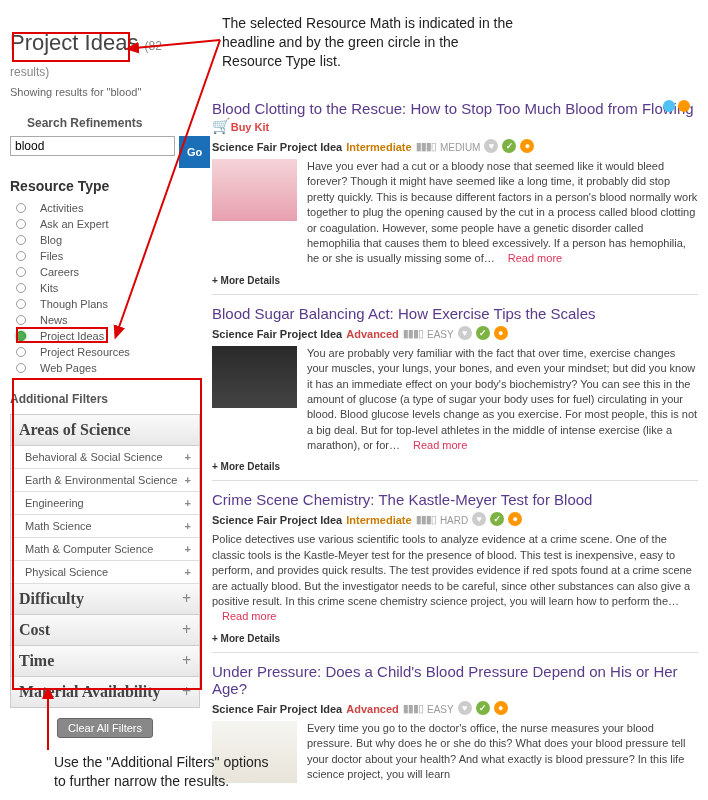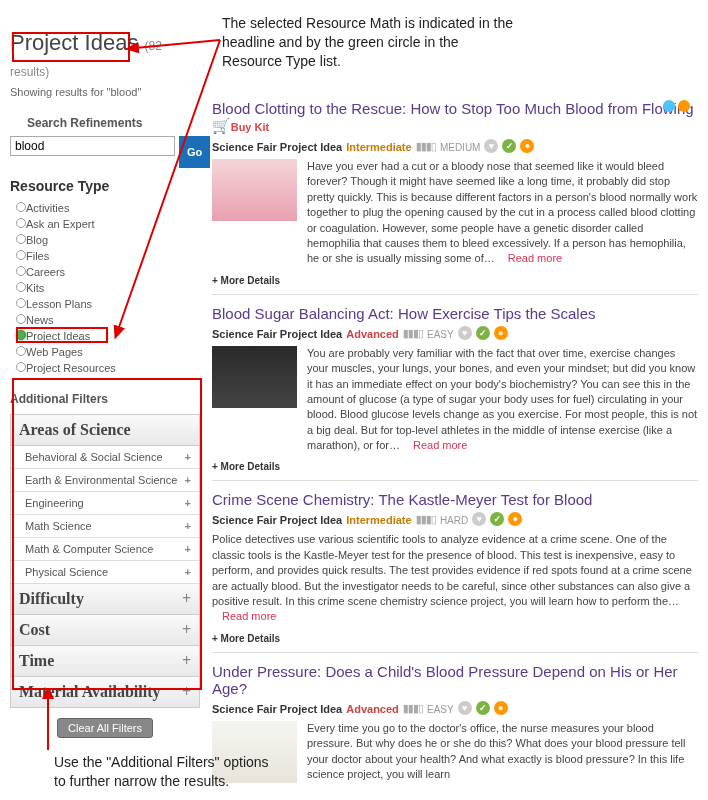--- a/index.html
+++ b/index.html
@@ -12,21 +12,21 @@
 .results-count { font-size: 12px; color: #888; }
 .showing { font-size: 11px; color: #666; margin-top: 4px; margin-bottom: 12px; }
 
 .refinements-heading { font-size: 12px; font-weight: bold; color: #555; margin-top: 18px; margin-bottom: 6px; margin-left: 17px; }
 .search-row { display: flex; gap: 4px; margin-bottom: 10px; }
 .search-input { flex: 1; border: 1px solid #aaa; padding: 2px 4px; font-size: 12px; height: 20px; }
 .go-btn { background: #1a6fb8; color: #fff; border: none; padding: 2px 8px; font-size: 11px; font-weight: bold; cursor: pointer; height: 32px; }
 
 .resource-type-heading { font-size: 14px; font-weight: bold; color: #333; margin: 8px 0 6px; }
 .resource-list { list-style: none; padding-left: 6px; }
-.resource-list li { display: flex; align-items: flex-start; gap: 0; padding: 2px 0; font-size: 11px; color: #555; cursor: pointer; }
+.resource-list li { display: flex; align-items: center; gap: 14px; padding: 2px 0; font-size: 11px; color: #555; cursor: pointer; }
 .radio-circle { width: 10px; height: 10px; border: 1px solid #999; border-radius: 50%; background: #fff; flex-shrink: 0; }
 .radio-circle.selected { background: #4CAF50; border-color: #3d9140; box-shadow: 0 0 3px #4CAF50; }
 
 .additional-heading { font-size: 12px; font-weight: bold; color: #555; margin: 16px 0 8px; }
 .filter-group { border: 1px solid #ccc; border-bottom: none; }
 .filter-header { background: linear-gradient(#fafafa,#e8e8e8); padding: 6px 8px; font-size: 16px; font-weight: bold; color: #444; border-bottom: 1px solid #ccc; display: flex; justify-content: space-between; align-items: center; cursor: pointer; font-family: Liberation Serif, serif; }
 .filter-item { padding: 5px 8px 5px 14px; font-size: 11px; color: #555; border-bottom: 1px solid #ddd; display: flex; justify-content: space-between; align-items: center; cursor: pointer; }
 .plus { color: #888; font-weight: bold; }
 .clear-filters { display: block; margin: 10px auto 0; background: #888; color: #fff; border: 1px solid #666; border-radius: 3px; padding: 3px 10px; font-size: 11px; cursor: pointer; }
 
@@ -141,37 +141,37 @@
         <li>
           <span class="radio-circle"></span>
           <span>Careers</span>
         </li>
         <li>
           <span class="radio-circle"></span>
           <span>Kits</span>
         </li>
         <li>
           <span class="radio-circle"></span>
-          <span>Lesson Plans</span>
+          <span>Though Plans</span>
         </li>
         <li>
           <span class="radio-circle"></span>
           <span>News</span>
         </li>
         <li>
           <span class="radio-circle selected"></span>
           <span>Project Ideas</span>
         </li>
         <li>
           <span class="radio-circle"></span>
+          <span>Project Resources</span>
+        </li>
+        <li>
+          <span class="radio-circle"></span>
           <span>Web Pages</span>
-        </li>
-        <li>
-          <span class="radio-circle"></span>
-          <span>Project Resources</span>
         </li>
       </ul>
 
     <div class="additional-heading">Additional Filters</div>
     <div class="filter-group">
       <div class="filter-header">
         <span>Areas of Science</span>
       </div>
       <div id="areas-list">
           <div class="filter-item">

